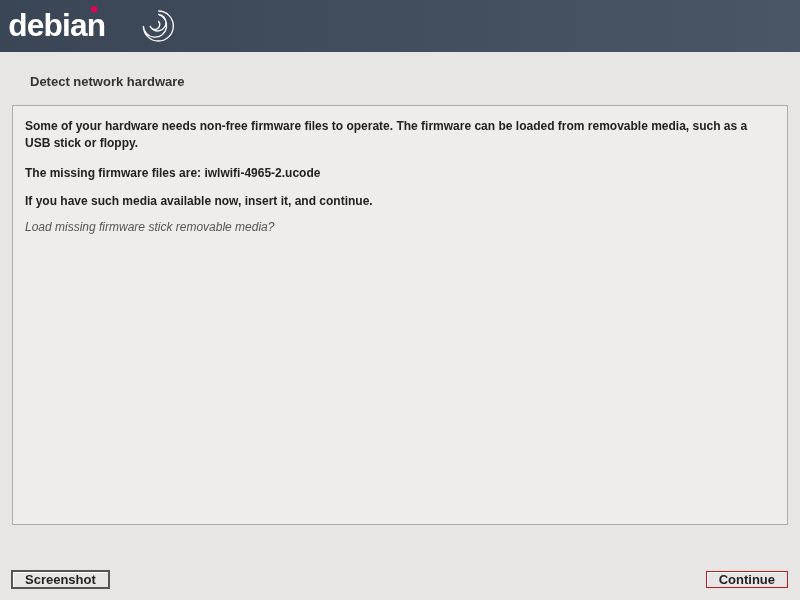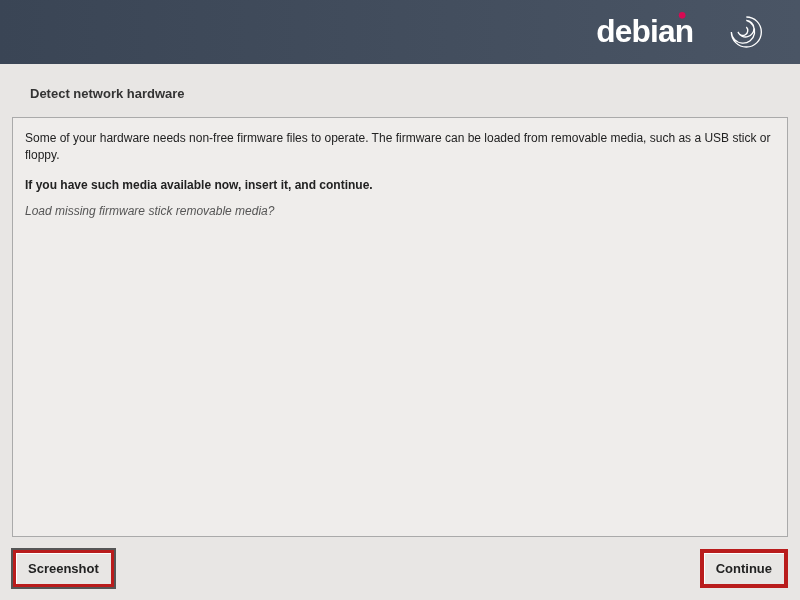--- a/index.html
+++ b/index.html
@@ -8,25 +8,24 @@
       box-sizing: border-box;
     }
     body {
       width: 800px;
       height: 600px;
       font-family: sans-serif;
       background: #e8e6e4;
       overflow: hidden;
     }
     .header {
-      height: 64px;
+      height: 52px;
       background: linear-gradient(to right, #3a4555, #4a5565);
       display: flex;
       align-items: center;
-      justify-content: flex-end;
       padding-right: 12px;
     }
     .logo {
       height: 50px;
     }
     .logo-text {
       color: white;
       font-size: 38px;
       font-weight: bold;
       letter-spacing: -1px;
@@ -47,21 +46,21 @@
     }
     .content-box {
       margin: 0 12px;
       border: 1px solid #aaa;
       background: #efedeb;
       height: 420px;
       padding: 12px 12px;
     }
     .info-text {
       font-size: 12px;
-      font-weight: normal;
+      font-weight: bold;
       color: #222;
       line-height: 1.4;
       margin-bottom: 14px;
     }
     .missing-files {
       font-size: 12px;
       font-weight: bold;
       color: #222;
       margin-bottom: 14px;
     }
@@ -93,23 +92,23 @@
       position: absolute;
       bottom: 12px;
       left: 12px;
       right: 12px;
       display: flex;
       justify-content: space-between;
     }
     .btn {
       font-size: 13px;
       font-weight: bold;
-      padding: 8px 12px;
+      padding: 0 12px;
       background: #e8e6e4;
-      border: 4px solid #b91c1c;
+      border: 1px solid #b91c1c;
       box-shadow: inset 1px 1px 0 #fff;
       cursor: pointer;
       color: #222;
     }
     .btn-screenshot {
       outline: 2px solid #555;
       outline-offset: -1px;
     }
   </style>
 </head>
@@ -122,20 +121,23 @@
     <g transform="translate(180,30)">
       <path class="logo-swirl" d="M 0,-18 A 18,18 0 1,1 -18,0 A 14,14 0 1,0 0,-14 A 10,10 0 1,1 -10,0 A 6,6 0 1,0 0,-6"></path>
     </g>
   </svg>
 </div>
 
 <div class="page-title">Detect network hardware</div>
 
 <div class="content-box">
   <div class="info-text">Some of your hardware needs non-free firmware files to operate. The firmware can be loaded from removable media, such as a USB stick or floppy.</div>
+  <div class="missing-files">
+    <span>The missing firmware files are: </span><span>iwlwifi-4965-2.ucode</span>
+  </div>
   <div class="insert-text">If you have such media available now, insert it, and continue.</div>
   <div class="question">Load missing firmware stick removable media?</div>
 
 </div>
 
 <div class="button-bar">
   <button class="btn btn-screenshot">Screenshot</button>
   <button class="btn">Continue</button>
 </div>
 

